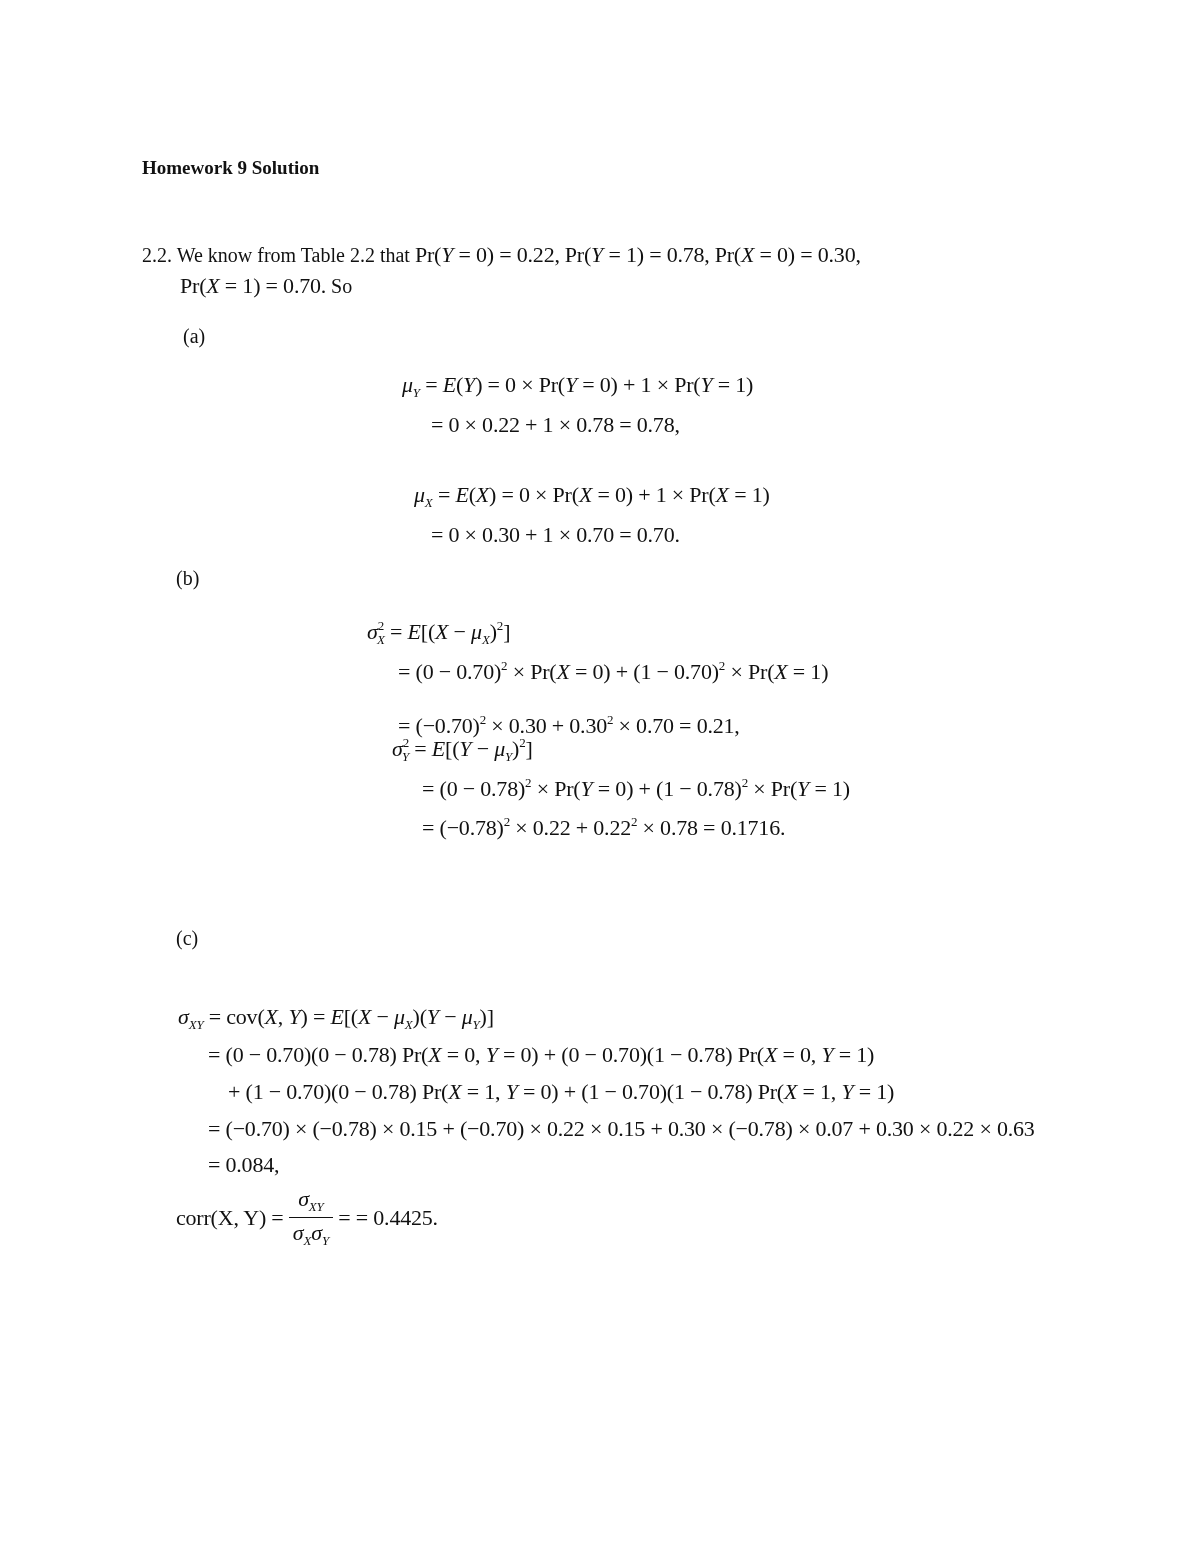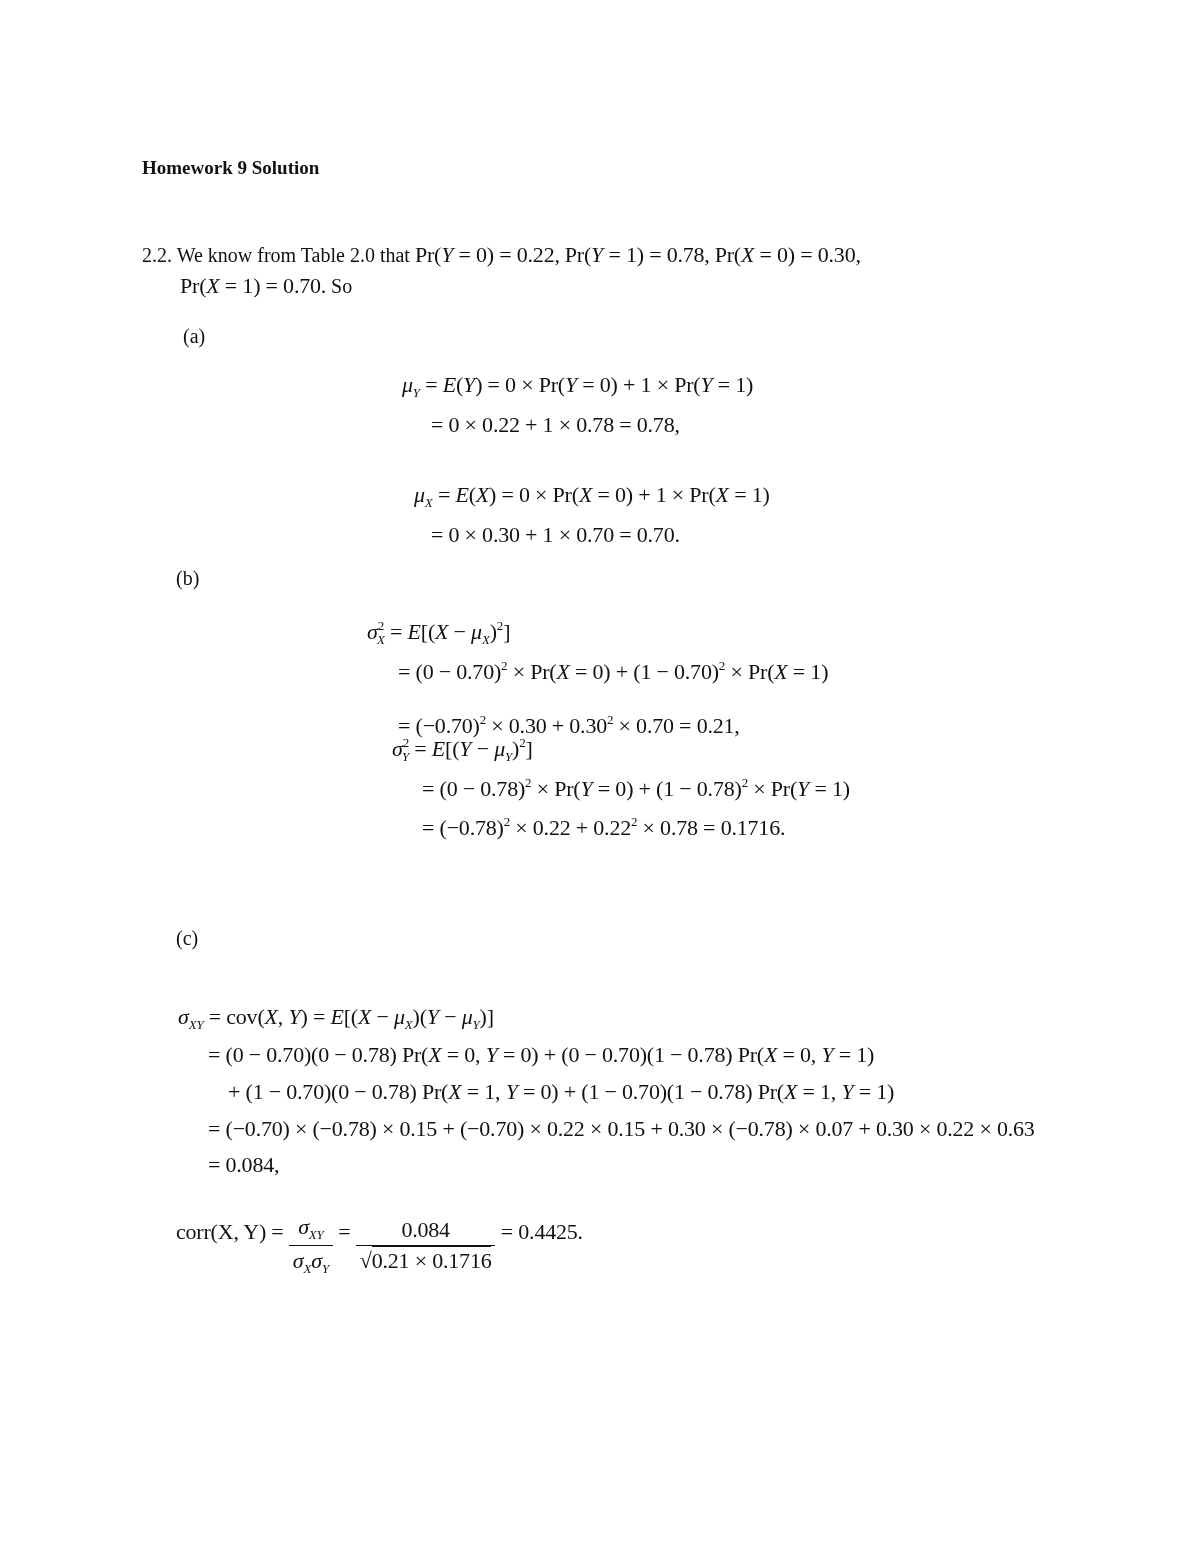--- a/index.html
+++ b/index.html
@@ -7,34 +7,34 @@
          font-family: "Liberation Serif", "DejaVu Serif", serif; color: #111; }
   .abs { position: absolute; white-space: nowrap; }
   .title { left: 142px; top: 157px; font-size: 19px; font-weight: bold; }
   .para { font-size: 20px; }
   .math { font-family: "Liberation Serif", "DejaVu Serif", serif; font-size: 22px; letter-spacing: -0.2px; }
   .label { font-size: 20px; }
   i { font-style: italic; }
   sub, sup { font-size: 13px; }
   sub { vertical-align: -5px; }
   sup { vertical-align: 9px; }
-  .frac { display: inline-block; vertical-align: middle; text-align: center; margin-top: 28px; }
+  .frac { display: inline-block; vertical-align: middle; text-align: center; }
   .frac .num { display: block; padding: 0 4px 2px; }
   .frac .den { display: block; border-top: 1.5px solid #111; padding: 2px 4px 0; }
   .sqrt { display: inline-block; }
   .sqrt .rad { border-top: 1.5px solid #111; padding-top: 1px; }
 </style>
 </head>
 <body>
 
 <div class="abs title">Homework 9 Solution</div>
 
 <div class="abs para" style="left:142px; top:242px;">
   <span>2.2.</span>
-  <span>We know from Table 2.0 that</span>
+  <span>We know from Table 2.2 that</span>
   <span class="math">Pr(<i>Y</i> = 0) = 0.22,</span>
   <span class="math">Pr(<i>Y</i> = 1) = 0.78,</span>
   <span class="math">Pr(<i>X</i> = 0) = 0.30,</span>
 </div>
 <div class="abs para" style="left:180px; top:273px;">
   <span class="math">Pr(<i>X</i> = 1) = 0.70.</span>
   <span>So</span>
 </div>
 
 <div class="abs label" style="left:183px; top:325px;">(a)</div>
@@ -58,18 +58,14 @@
 <div class="abs math" style="left:208px; top:1116px;">= (−0.70) × (−0.78) × 0.15 + (−0.70) × 0.22 × 0.15 + 0.30 × (−0.78) × 0.07 + 0.30 × 0.22 × 0.63</div>
 <div class="abs math" style="left:208px; top:1152px;">= 0.084,</div>
 
 <div class="abs math" style="left:176px; top:1186px;">
   <span style="vertical-align:middle;margin-top:44px;">corr(X, Y) =</span>
   <span class="frac">
     <span class="num"><i>σ</i><sub><i>XY</i></sub></span>
     <span class="den"><i>σ</i><sub><i>X</i></sub><i>σ</i><sub><i>Y</i></sub></span>
   </span>
   <span style="vertical-align:middle;">=</span>
-  <span class="frac">
-    <span class="num">0.084</span>
-    <span class="den"><span class="sqrt">√<span class="rad">0.21 × 0.1716</span></span></span>
-  </span>
   <span style="vertical-align:middle;">= 0.4425.</span>
 </div>
 
 </body></html>

